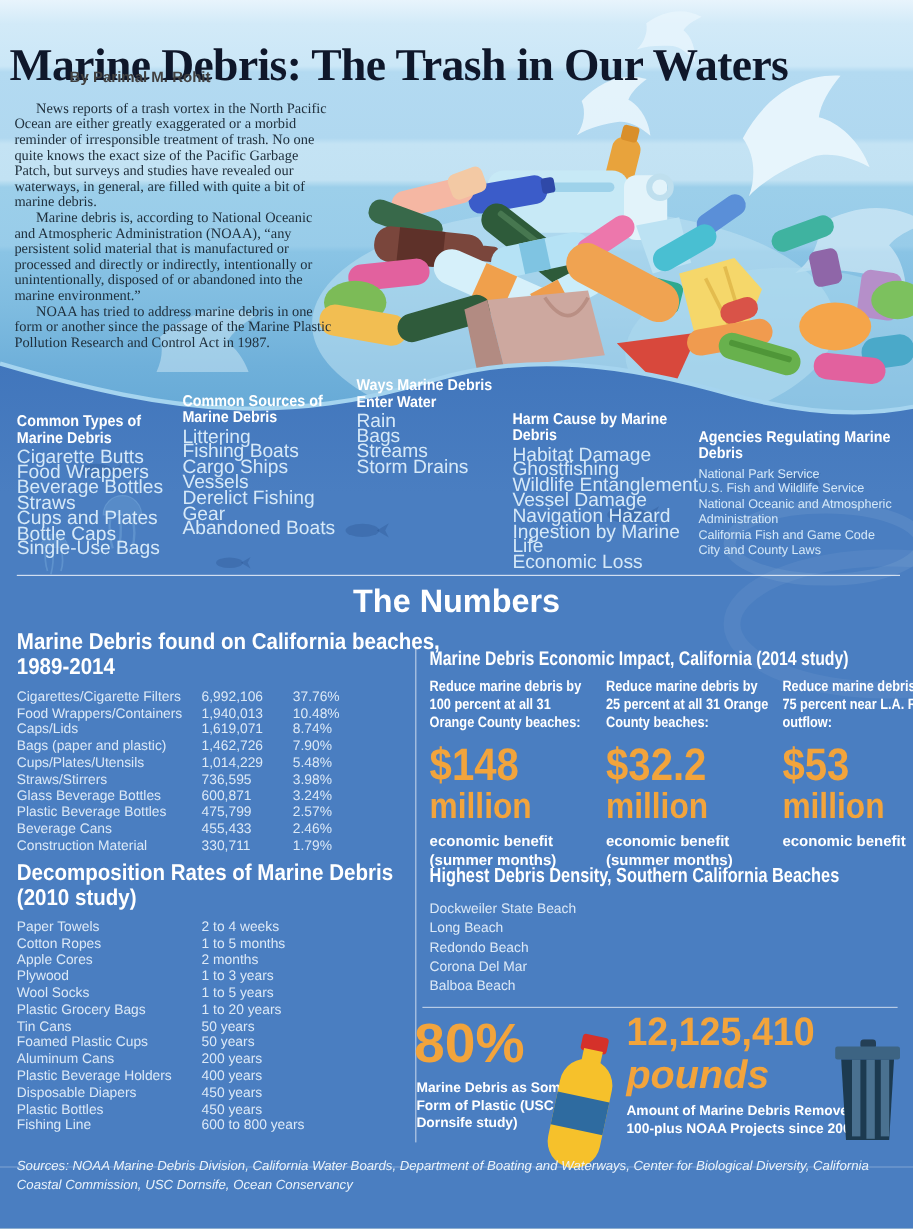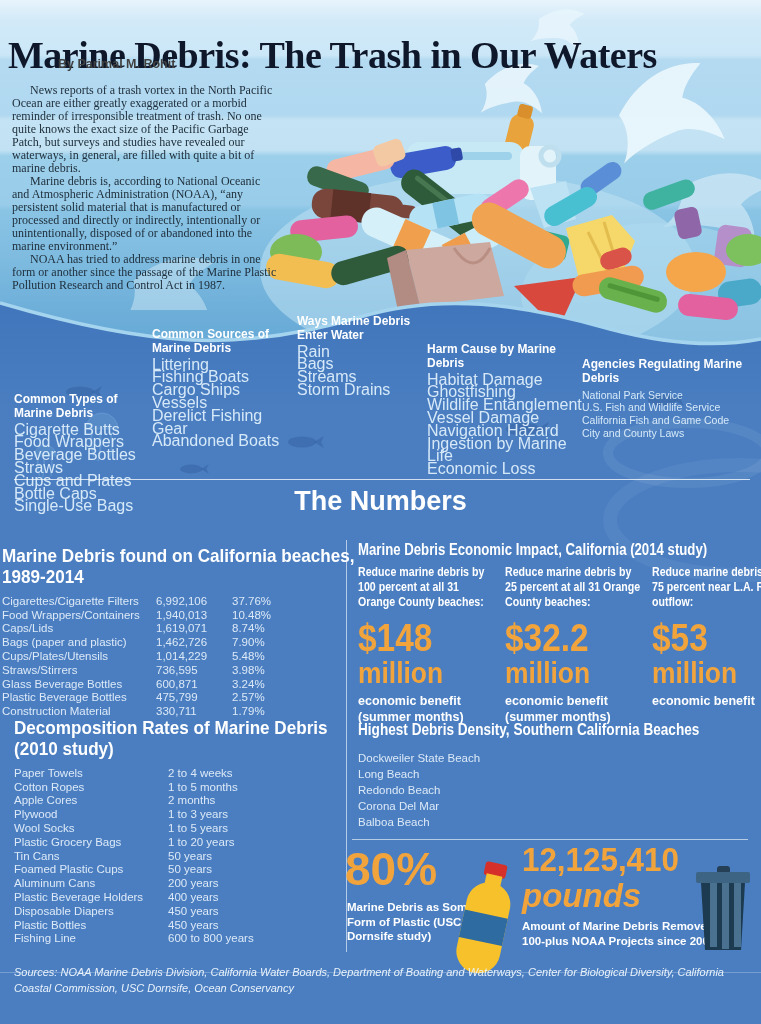--- a/index.html
+++ b/index.html
@@ -224,21 +224,21 @@
 
   <h1 class="abs title">Marine Debris: The Trash in Our Waters</h1>
   <div class="abs byline">By Parimal M. Rohit</div>
 
   <div class="abs intro">
     <p>News reports of a trash vortex in the North Pacific Ocean are either greatly exaggerated or a morbid reminder of irresponsible treatment of trash. No one quite knows the exact size of the Pacific Garbage Patch, but surveys and studies have revealed our waterways, in general, are filled with quite a bit of marine debris.</p>
     <p>Marine debris is, according to National Oceanic and Atmospheric Administration (NOAA), “any persistent solid material that is manufactured or processed and directly or indirectly, intentionally or unintentionally, disposed of or abandoned into the marine environment.”</p>
     <p>NOAA has tried to address marine debris in one form or another since the passage of the Marine Plastic Pollution Research and Control Act in 1987.</p>
   </div>
 
-  <div class="abs col" style="left:14px;top:344px;width:138px;margin-top:48px;">
+  <div class="abs col" style="left:14px;top:344px;width:138px;">
     <h3>Common Types of Marine Debris</h3>
     <ul>
       <li>Cigarette Butts</li>
       <li>Food Wrappers</li>
       <li>Beverage Bottles</li>
       <li>Straws</li>
       <li>Cups and Plates</li>
       <li>Bottle Caps</li>
       <li>Single-Use Bags</li>
     </ul>
@@ -273,40 +273,42 @@
       <li>Navigation Hazard</li>
       <li>Ingestion by Marine Life</li>
       <li>Economic Loss</li>
     </ul>
   </div>
   <div class="abs col" style="left:582px;top:357px;width:179px;">
     <h3>Agencies Regulating Marine Debris</h3>
     <ul style="font-size:10.5px;">
       <li>National Park Service</li>
       <li>U.S. Fish and Wildlife Service</li>
+      <li>National Oceanic and Atmospheric Administration</li>
       <li>California Fish and Game Code</li>
       <li>City and County Laws</li>
     </ul>
   </div>
 
   <div class="abs hairline" style="left:14px;top:479px;width:736px;"></div>
   <h2 class="abs numbers-h" style="margin:0;text-align:center;">The Numbers</h2>
   <div class="abs vline" style="left:346px;top:540px;height:412px;"></div>
 
-  <div class="abs" style="left:2px;top:526px;width:330px;margin-top:20px;">
+  <div class="abs" style="left:14px;top:526px;width:330px;">
     <h3 class="tbl-title">Marine Debris found on California beaches, 1989-2014</h3>
     <div class="trows">
       <div class="trow"><span>Cigarettes/Cigarette Filters</span><span class="c-count">6,992,106</span><span class="c-pct">37.76%</span></div>
       <div class="trow"><span>Food Wrappers/Containers</span><span class="c-count">1,940,013</span><span class="c-pct">10.48%</span></div>
       <div class="trow"><span>Caps/Lids</span><span class="c-count">1,619,071</span><span class="c-pct">8.74%</span></div>
       <div class="trow"><span>Bags (paper and plastic)</span><span class="c-count">1,462,726</span><span class="c-pct">7.90%</span></div>
       <div class="trow"><span>Cups/Plates/Utensils</span><span class="c-count">1,014,229</span><span class="c-pct">5.48%</span></div>
       <div class="trow"><span>Straws/Stirrers</span><span class="c-count">736,595</span><span class="c-pct">3.98%</span></div>
       <div class="trow"><span>Glass Beverage Bottles</span><span class="c-count">600,871</span><span class="c-pct">3.24%</span></div>
       <div class="trow"><span>Plastic Beverage Bottles</span><span class="c-count">475,799</span><span class="c-pct">2.57%</span></div>
+      <div class="trow"><span>Beverage Cans</span><span class="c-count">455,433</span><span class="c-pct">2.46%</span></div>
       <div class="trow"><span>Construction Material</span><span class="c-count">330,711</span><span class="c-pct">1.79%</span></div>
     </div>
   </div>
 
   <div class="abs" style="left:358px;top:540px;">
     <h3 class="sec-h">Marine Debris Economic Impact, California (2014 study)</h3>
   </div>
   <div class="abs ecard" style="left:358px;top:565px;width:145px;">
     <div class="lead">Reduce marine debris by 100 percent at all 31 Orange County beaches:</div>
     <div class="amt" style="margin-top:9px;">$148</div>

